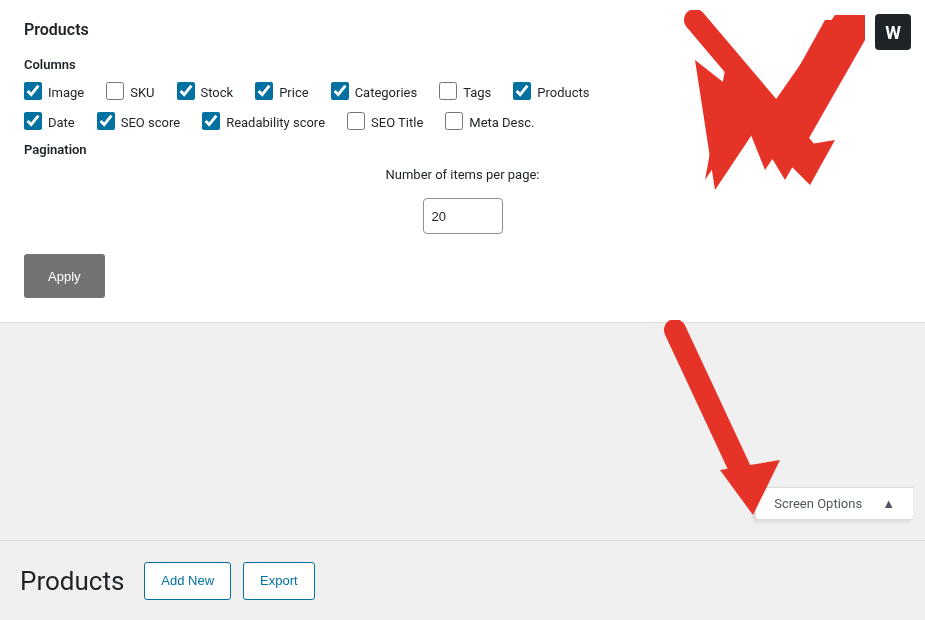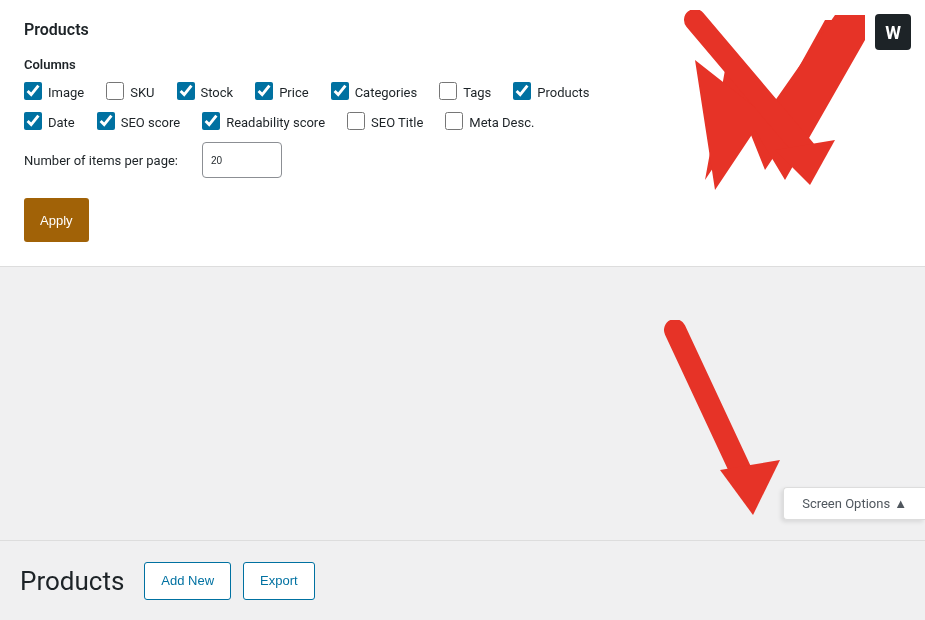--- a/index.html
+++ b/index.html
@@ -70,46 +70,47 @@
       cursor: pointer;
     }
 
     .pagination-section {
       margin-bottom: 20px;
     }
 
     .pagination-row {
       display: flex;
       align-items: center;
-      gap: 24px;
+      gap: 16px;
       margin-top: 8px;
+      flex-direction: column;
     }
 
     .pagination-label {
       font-size: 13px;
       color: #1d2327;
     }
 
     .pagination-input {
       width: 80px;
       height: 36px;
       border: 1px solid #8c8f94;
       border-radius: 4px;
       padding: 0 8px;
-      font-size: 10px;
+      font-size: 13px;
       color: #1d2327;
       text-align: left;
     }
 
     .apply-button {
-      background: #a16207;
+      background: #737373;
       color: #fff;
       border: none;
       border-radius: 3px;
-      padding: 10px 16px;
+      padding: 10px 24px;
       font-size: 13px;
       font-weight: 500;
       cursor: pointer;
       height: 44px;
     }
 
     
     .bottom-bar {
       position: absolute;
       bottom: 0;
@@ -139,31 +140,31 @@
       padding: 6px 16px;
       font-size: 13px;
       cursor: pointer;
       height: 38px;
     }
 
     
     .screen-options-toggle {
       position: absolute;
       bottom: 100px;
-      right: 0;
+      right: 12px;
       background: #fff;
       border: 1px solid #ddd;
       border-right: none;
       padding: 8px 18px;
       font-size: 13px;
       color: #50575e;
       cursor: pointer;
       display: flex;
       align-items: flex-start;
-      gap: 4px;
+      gap: 20px;
       border-radius: 4px 0 0 4px;
       box-shadow: -2px 2px 4px rgba(0,0,0,0.1);
     }
 
     
     .wp-icon {
       position: absolute;
       top: 14px;
       right: 14px;
       width: 36px;
@@ -246,20 +247,21 @@
       <div class="checkbox-item">
         <input type="checkbox" id="col-meta-desc" style="">
         <label for="col-meta-desc">Meta Desc.</label>
       </div>
     </div>
 
   </div>
 
   
   <div class="pagination-section">
+    <div class="section-label">Pagination</div>
     <div class="pagination-row">
       <span class="pagination-label">Number of items per page:</span>
       <input type="text" class="pagination-input" value="20" style="">
     </div>
   </div>
 
   
   <button class="apply-button">Apply</button>
 </div>
 

